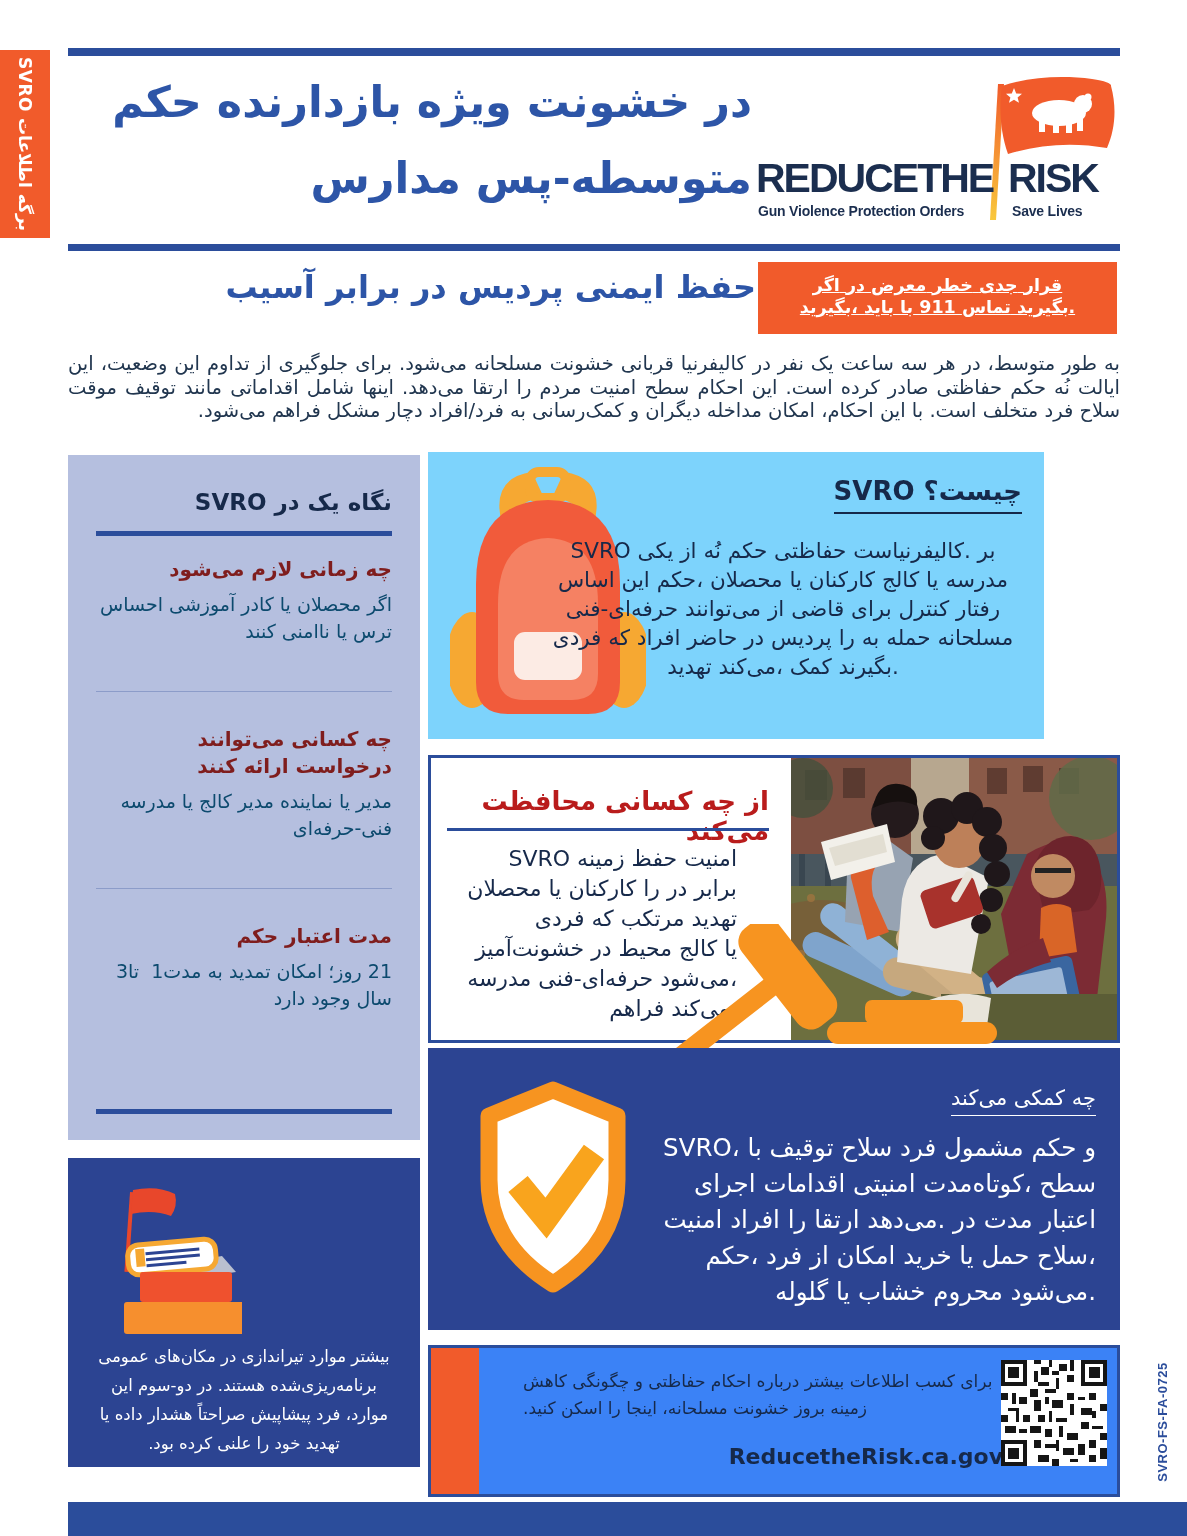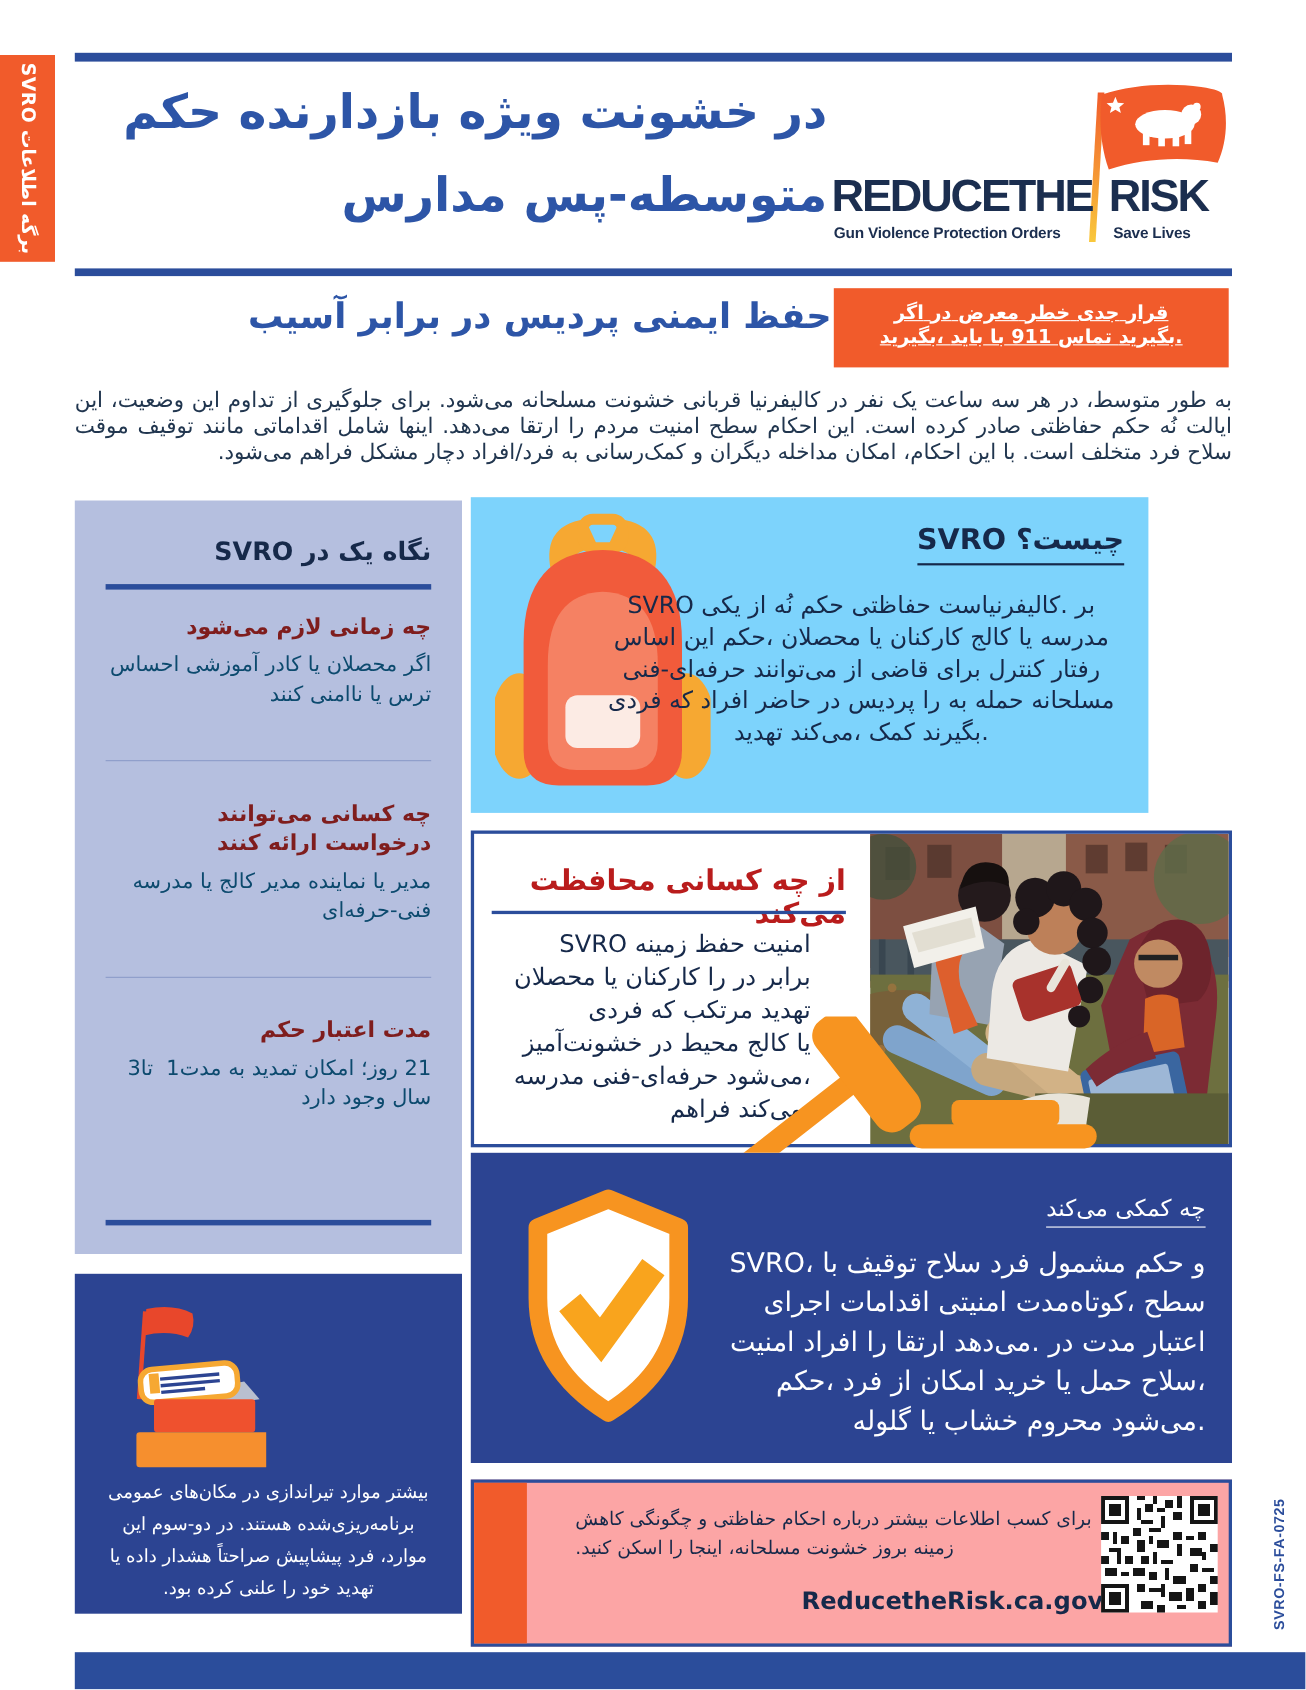--- a/index.html
+++ b/index.html
@@ -66,21 +66,21 @@
       border-bottom:1.5px solid #fff;padding-bottom:5px;}
   .helps-body{position:absolute;right:24px;top:82px;width:446px;color:#fff;font-size:24.5px;
       line-height:36px;text-align:right;}
 
   
   .stats{left:68px;top:1158px;width:352px;height:309px;background:#2c4492;overflow:hidden;}
   .stats-body{position:absolute;left:22px;right:22px;top:184px;color:#fff;font-size:16.5px;
       line-height:29px;text-align:center;}
 
   
-  .qr-box{left:428px;top:1345px;width:692px;height:152px;background:#fca5a5;
+  .qr-box{left:428px;top:1345px;width:692px;height:152px;background:#3b82f6;
       border:3px solid #2b4d9b;box-sizing:border-box;}
   .qr-accent{position:absolute;left:0;top:0;bottom:0;width:48px;background:#f15b2b;}
   .qr-text{position:absolute;left:92px;top:20px;width:496px;font-size:17px;line-height:27px;
       color:#16294a;text-align:left;}
   .qr-url{position:absolute;left:92px;top:96px;width:480px;text-align:right;font-weight:bold;
       font-size:22px;color:#16294a;}
   .qr-code{position:absolute;right:10px;top:12px;width:106px;height:106px;}
 
   .footer-bar{left:68px;top:1502px;width:1119px;height:34px;background:#2b4d9b;}
 

